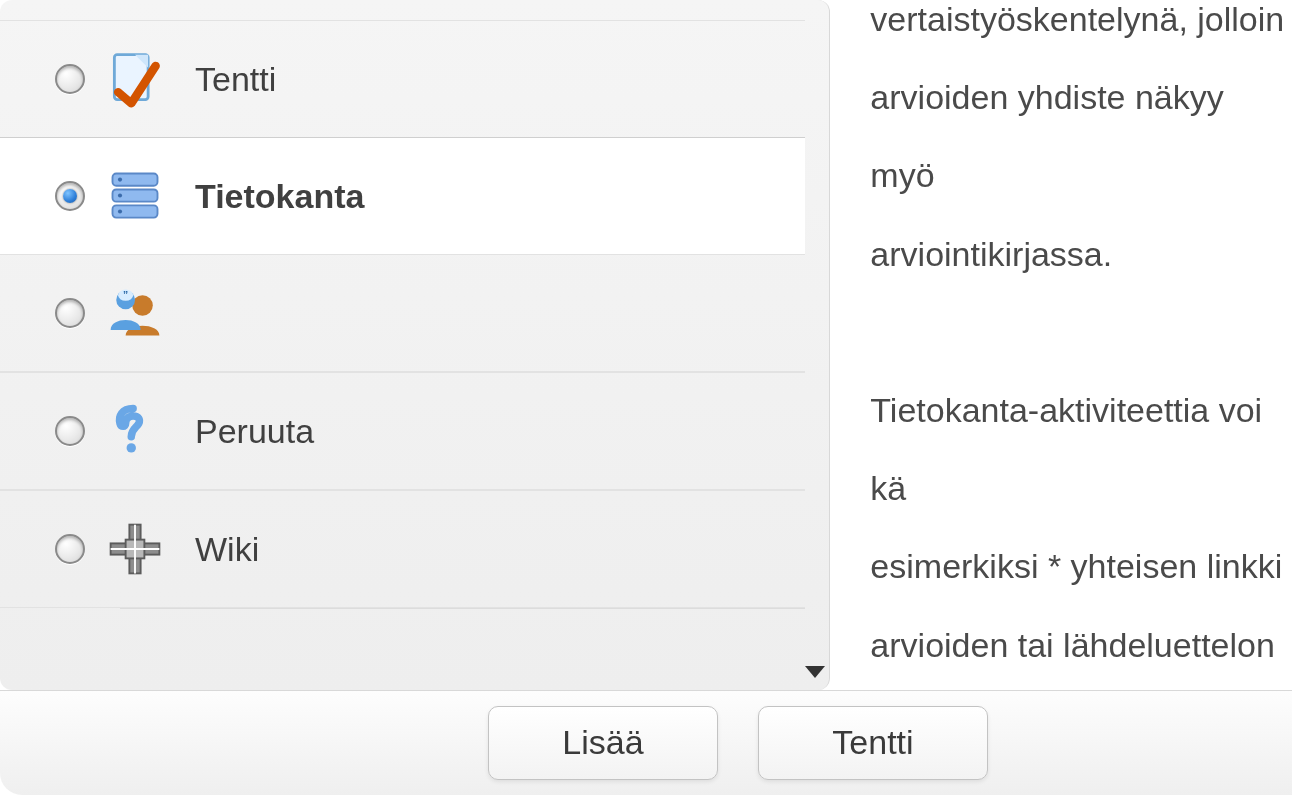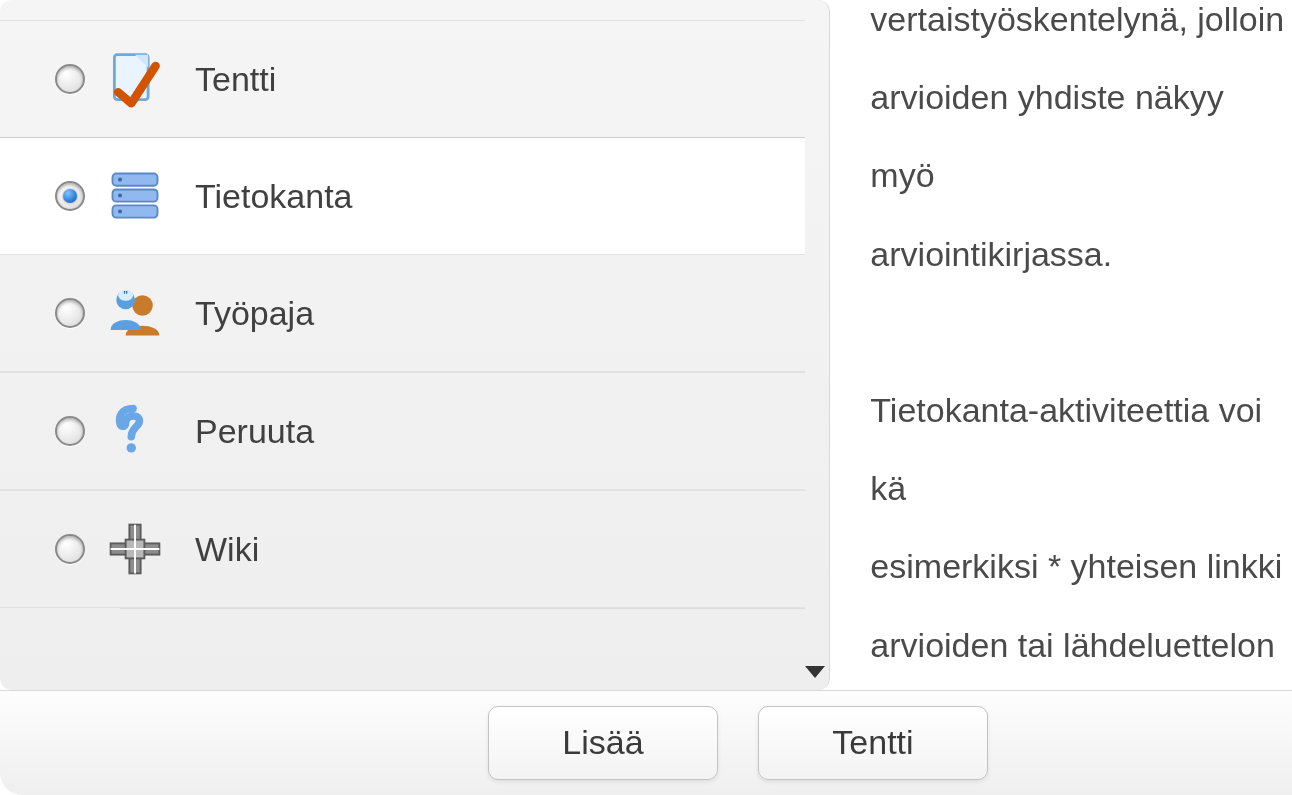--- a/index.html
+++ b/index.html
@@ -40,20 +40,21 @@
   }
   .activity-item.first-partial {
     height: 22px;
     border-top: none;
     padding-left: 55px;
   }
   .activity-item.selected {
     background: #ffffff;
     border-top: 1px solid #cfcfcf;
     border-bottom: 1px solid #cfcfcf;
+    font-weight: bold;
   }
   .radio {
     width: 30px; height: 30px;
     border-radius: 50%;
     border: 2px solid #8a8a8a;
     background: radial-gradient(circle at 35% 30%, #ffffff 0%, #eaeaea 55%, #d6d6d6 100%);
     box-shadow: inset 0 2px 3px rgba(0,0,0,0.25), 0 1px 0 #fff;
     position: relative;
     flex: 0 0 30px;
   }
@@ -175,21 +176,20 @@
             <svg class="ico" viewBox="0 0 64 64">
               <circle cx="40" cy="24" r="11" fill="#c87b2b"></circle>
               <path d="M22 56 C22 42 58 42 58 56 Z" fill="#c87b2b"></path>
               <circle cx="22" cy="18" r="10" fill="#5aa0e0"></circle>
               <path d="M6 50 C6 36 38 36 38 50 Z" fill="#5aa0e0"></path>
               <circle cx="22" cy="10" r="9" fill="#ffffff" opacity="0"></circle>
               <ellipse cx="22" cy="13" rx="8" ry="6" fill="#d7ecff"></ellipse>
               <text x="22" y="17" text-anchor="middle" font-size="11" fill="#2d6aa8" font-weight="bold">”</text>
             </svg>
           </span>
-          <span class="activity-label">Työpaja</span>
         </li>
 
         <hr class="divider-hr">
 
         <li class="activity-item">
           <span class="radio"></span>
           <span class="icon-slot">
             <svg class="ico" viewBox="0 0 64 64">
               <path d="M30 8 C18 8 14 16 16 24 C17 28 22 28 22 24 C22 20 24 16 30 16 C36 16 38 20 36 24 C34 28 28 30 28 38" fill="none" stroke="#6aa7e6" stroke-width="8" stroke-linecap="round"></path>
               <circle cx="28" cy="50" r="5" fill="#6aa7e6"></circle>

